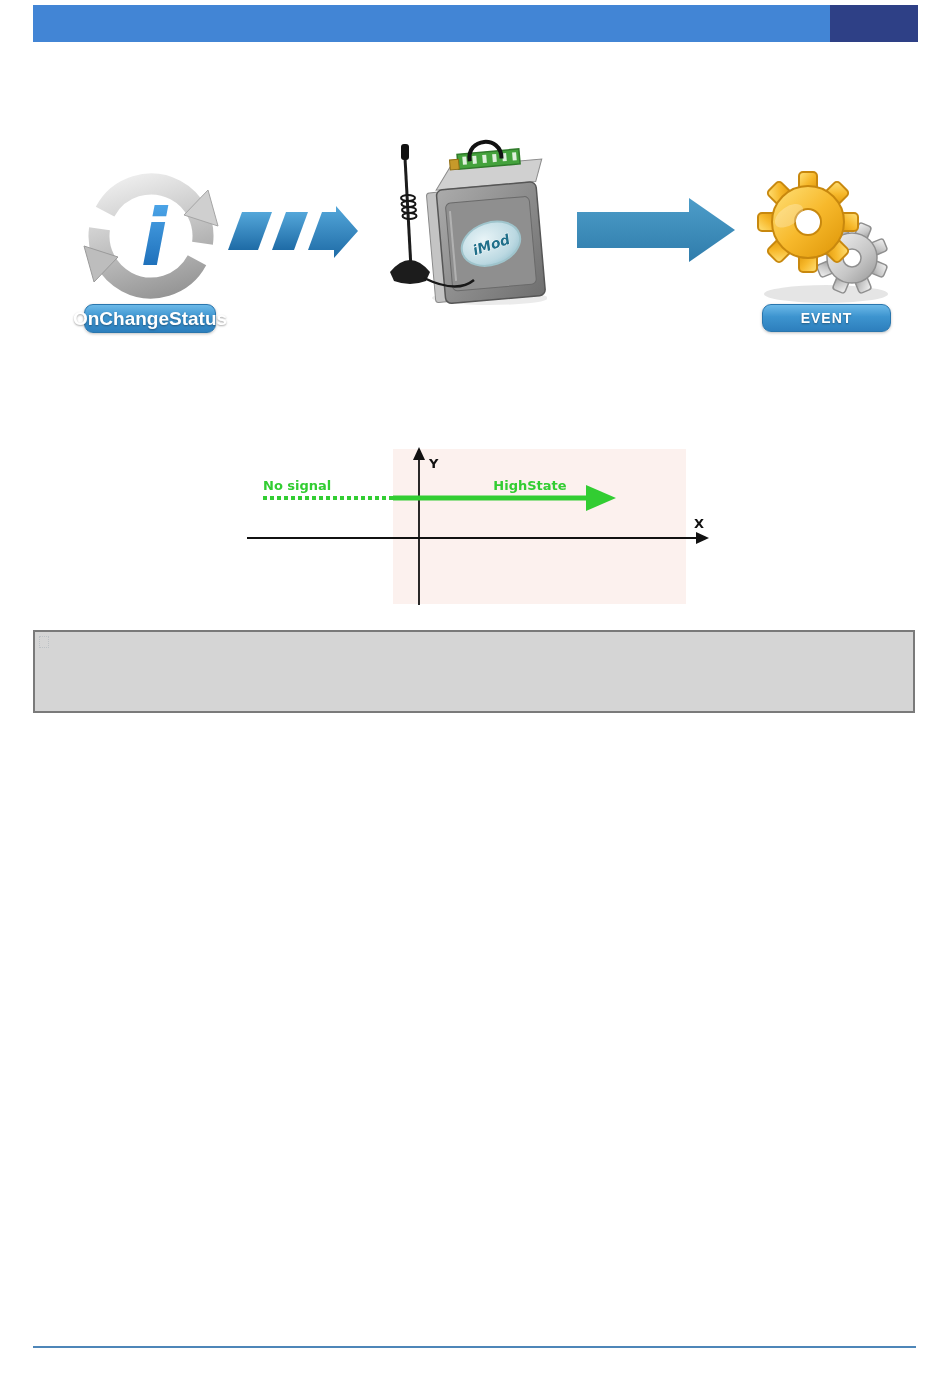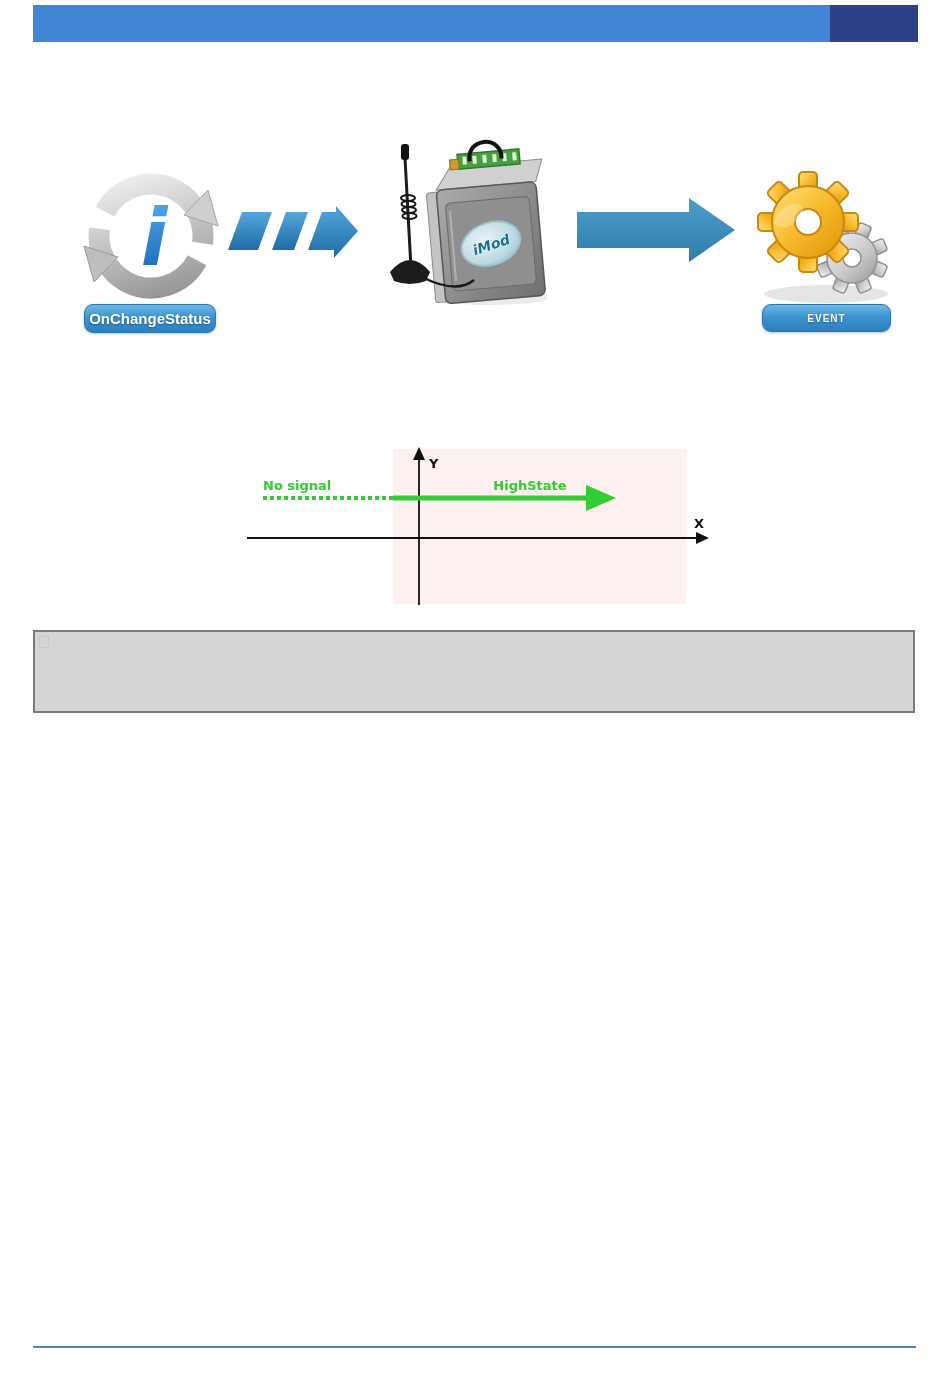--- a/index.html
+++ b/index.html
@@ -9,22 +9,22 @@
 
   
   .header-bar{left:33px;top:5px;width:797px;height:37px;background:#4285d5;}
   .header-accent{left:830px;top:5px;width:88px;height:37px;background:#2e4086;}
 
   
   .badge{display:flex;align-items:center;justify-content:center;
          background:linear-gradient(180deg,#6cb9e8 0%,#3d94cf 45%,#2d7fbd 100%);
          border:1px solid #2a76ad;border-radius:9px;color:#fff;font-weight:bold;
          text-shadow:0 1px 2px rgba(0,0,0,.35);box-shadow:0 1px 3px rgba(0,0,0,.25);}
-  .badge-onchange{left:84px;top:304px;width:130px;height:27px;font-size:15px;}
-  .badge-event{left:762px;top:304px;width:127px;height:26px;font-size:10px;letter-spacing:1px;}
+  .badge-onchange{left:84px;top:304px;width:130px;height:27px;font-size:19px;}
+  .badge-event{left:762px;top:304px;width:127px;height:26px;font-size:14px;letter-spacing:1px;}
 
   
   .note-box{left:33px;top:630px;width:882px;height:83px;background:#d5d5d5;
             border:2px solid #7a7a7a;box-sizing:border-box;}
   .note-artifact{left:4px;top:4px;width:8px;height:10px;border:1px dotted #a9b2b8;opacity:.55;}
 
   
   .footer-rule{left:33px;top:1346px;width:883px;height:0;border-top:2px solid #4e86b8;}
 
   svg text{font-family:"DejaVu Sans",sans-serif;}

